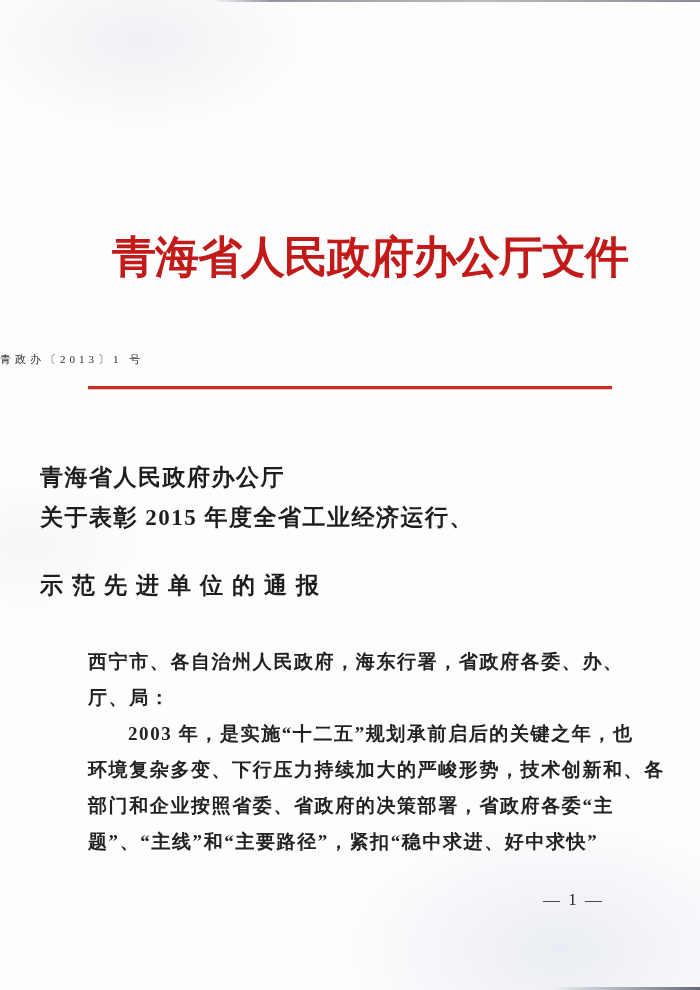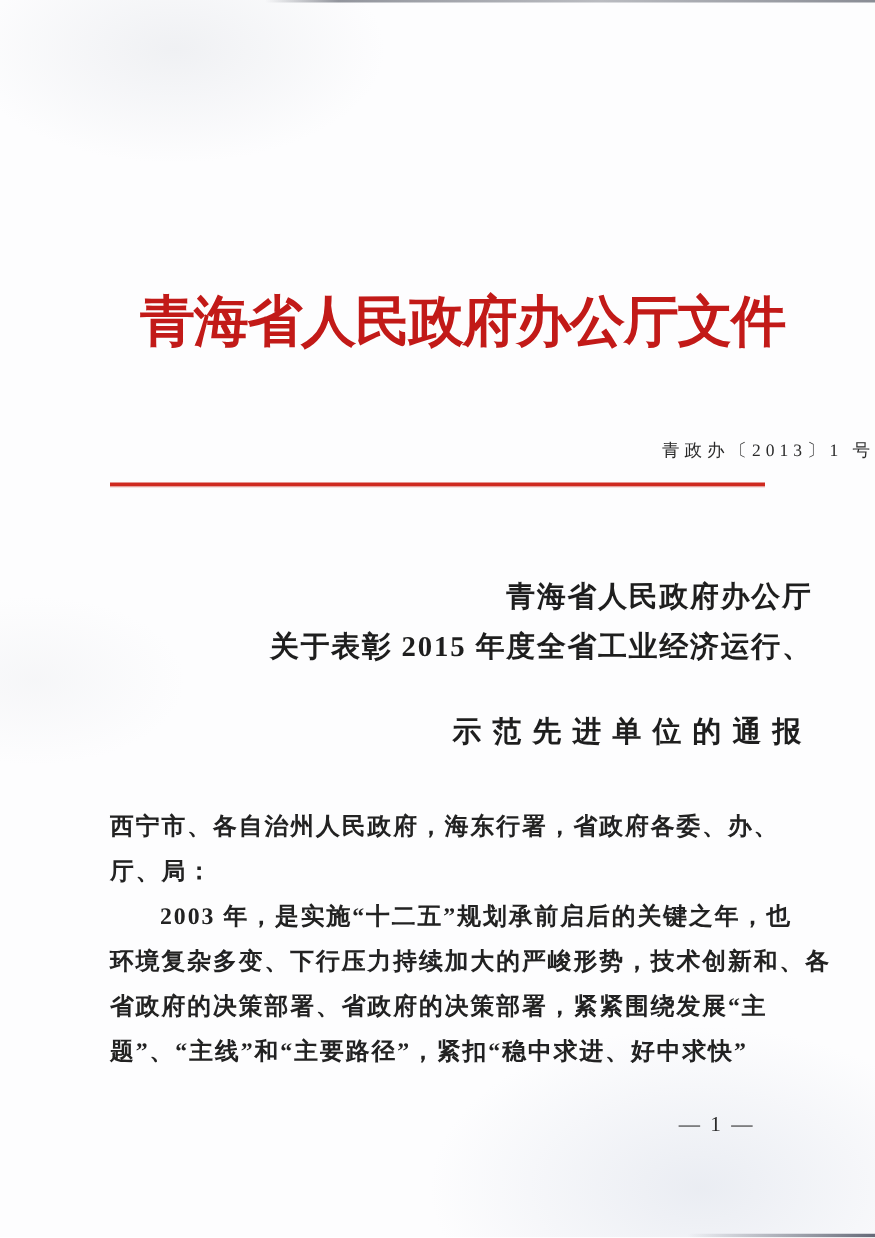--- a/index.html
+++ b/index.html
@@ -38,36 +38,36 @@
     font-size: 44px;
     font-weight: bold;
     letter-spacing: -1px;
     color: var(--red, #c21a18);
     white-space: nowrap;
     padding-left: 40px;
   }
   .doc-number {
     position: absolute;
     top: 352px; left: 0; right: 0;
-    text-align: right;
-    font-size: 14px;
+    text-align: left;
+    font-size: 11px;
     letter-spacing: 4px;
     color: #2a2a2a;
     font-family: Liberation Serif, serif;
   }
   .red-rule {
     position: absolute;
     top: 386px; left: 88px; width: 524px; height: 3px;
     background: var(--rule, #cf2a20);
     box-shadow: 0 1px 0 rgba(207,42,32,0.25);
   }
   .title-block {
     position: absolute;
     top: 458px; left: 40px; right: 50px;
-    text-align: right;
+    text-align: left;
   }
   .title-line {
     font-size: 23px;
     font-weight: bold;
     letter-spacing: 1.5px;
     line-height: 40px;
     white-space: nowrap;
   }
   .title-line.spread {
     letter-spacing: 9px;
@@ -114,21 +114,21 @@
     <div class="title-line">青海省人民政府办公厅</div>
     <div class="title-line">关于表彰 2015 年度全省工业经济运行、</div>
     <div class="title-line spread">示范先进单位的通报</div>
   </div>
 
   <div class="body-block">
     <div class="body-line">西宁市、各自治州人民政府，海东行署，省政府各委、办、</div>
     <div class="body-line">厅、局：</div>
     <div class="body-line indent">2003 年，是实施“十二五”规划承前启后的关键之年，也</div>
     <div class="body-line">环境复杂多变、下行压力持续加大的严峻形势，技术创新和、各</div>
-    <div class="body-line">省政府的决策部署、省政府的决策部署，紧紧围绕发展“主</div>
+    <div class="body-line">部门和企业按照省委、省政府的决策部署，省政府各委“主</div>
     <div class="body-line">题”、“主线”和“主要路径”，紧扣“稳中求进、好中求快”</div>
   </div>
 
   <div class="page-number">— 1 —</div>
 
   <div class="scan-edge-bottom"></div>
 
 </div>
 
 </body></html>

